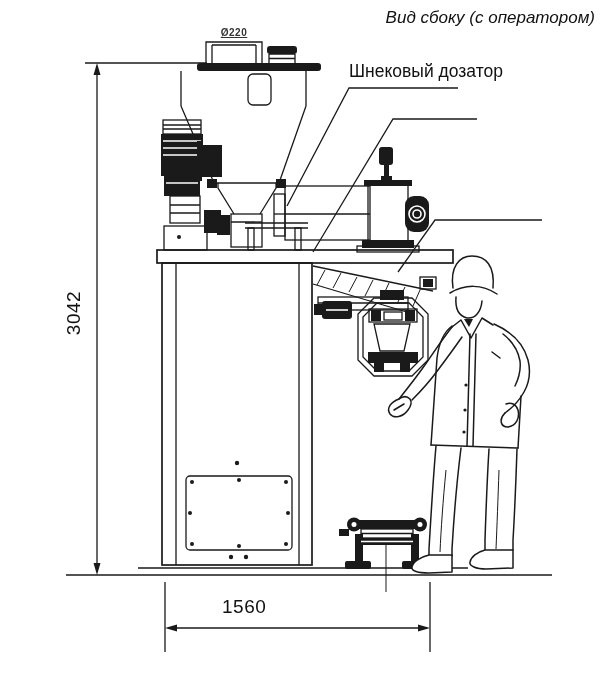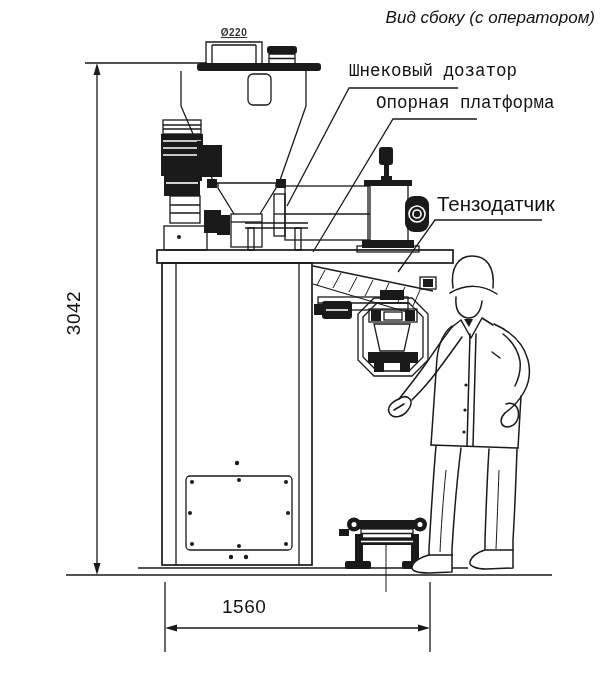--- a/index.html
+++ b/index.html
@@ -1,30 +1,30 @@
 <!DOCTYPE html>
 <html><head>
 <meta charset="utf-8">
 <style>
   html,body{margin:0;padding:0;background:#fff;}
   .canvas{
     position:relative;width:603px;height:696px;background:#ffffff;
-    font-family:"Liberation Sans", sans-serif;color:#111;overflow:hidden;
+    font-family:"Liberation Sans", sans-serif;color:#111;overflow:hidden;border-radius:16px;
   }
   .canvas svg{position:absolute;left:0;top:0;}
   .ln{stroke:#1a1a1a;stroke-width:1.3;fill:none;}
   .ln2{stroke:#1a1a1a;stroke-width:1.7;fill:none;}
   .lnw{stroke:#ffffff;stroke-width:1.6;fill:none;}
   .fill{fill:#1a1a1a;stroke:none;}
   .thin{stroke:#1a1a1a;stroke-width:1;fill:none;}
   .op{stroke:#1a1a1a;stroke-width:1.5;fill:none;stroke-linecap:round;stroke-linejoin:round;}
   .opf{stroke:#1a1a1a;stroke-width:1.5;fill:#ffffff;stroke-linejoin:round;}
   .txt{position:absolute;white-space:nowrap;color:#111;}
   .title{font-size:17px;font-style:italic;}
-  .callout{font-size:17.5px;font-family:Liberation Mono, monospace;}
+  .callout{font-size:17.5px;}
   .callout-lg{font-size:20.5px;}
   .dim{font-size:19px;letter-spacing:0.5px;}
   .dim-small{font-size:10px;color:#333;font-weight:bold;letter-spacing:0.5px;text-decoration:underline;}
   .rot{transform:rotate(-90deg);transform-origin:center center;text-align:center;}
 </style>
 </head>
 <body>
 
 <div class="canvas">
 
@@ -202,21 +202,19 @@
       <path class="opf" d="M485,550 C477,552 471,557 470,562 C469,566 476,569 486,569 L513,568 L513,550 Z"></path>
     </g>
   </svg>
 
   <div class="txt title" style="top:8px;left:300px;width:295px;text-align:right;">Вид сбоку (с оператором)</div>
 
   <div class="txt dim-small" style="top:27px;left:206px;width:56px;text-align:center;">Ø220</div>
 
   <div class="txt callout" style="top:61px;left:349px;">Шнековый дозатор</div>
 
-  <div class="txt callout" style="top:93px;left:376px;">Опорная платформа</div>
-
-  <div class="txt callout-lg" style="top:192px;left:437px;">Тензодатчик</div>
+
 
   <div class="txt dim rot" style="top:302px;left:34px;width:80px;">3042</div>
 
   <div class="txt dim" style="top:596px;left:222px;width:150px;">1560</div>
 
 </div>
 
 </body></html>

